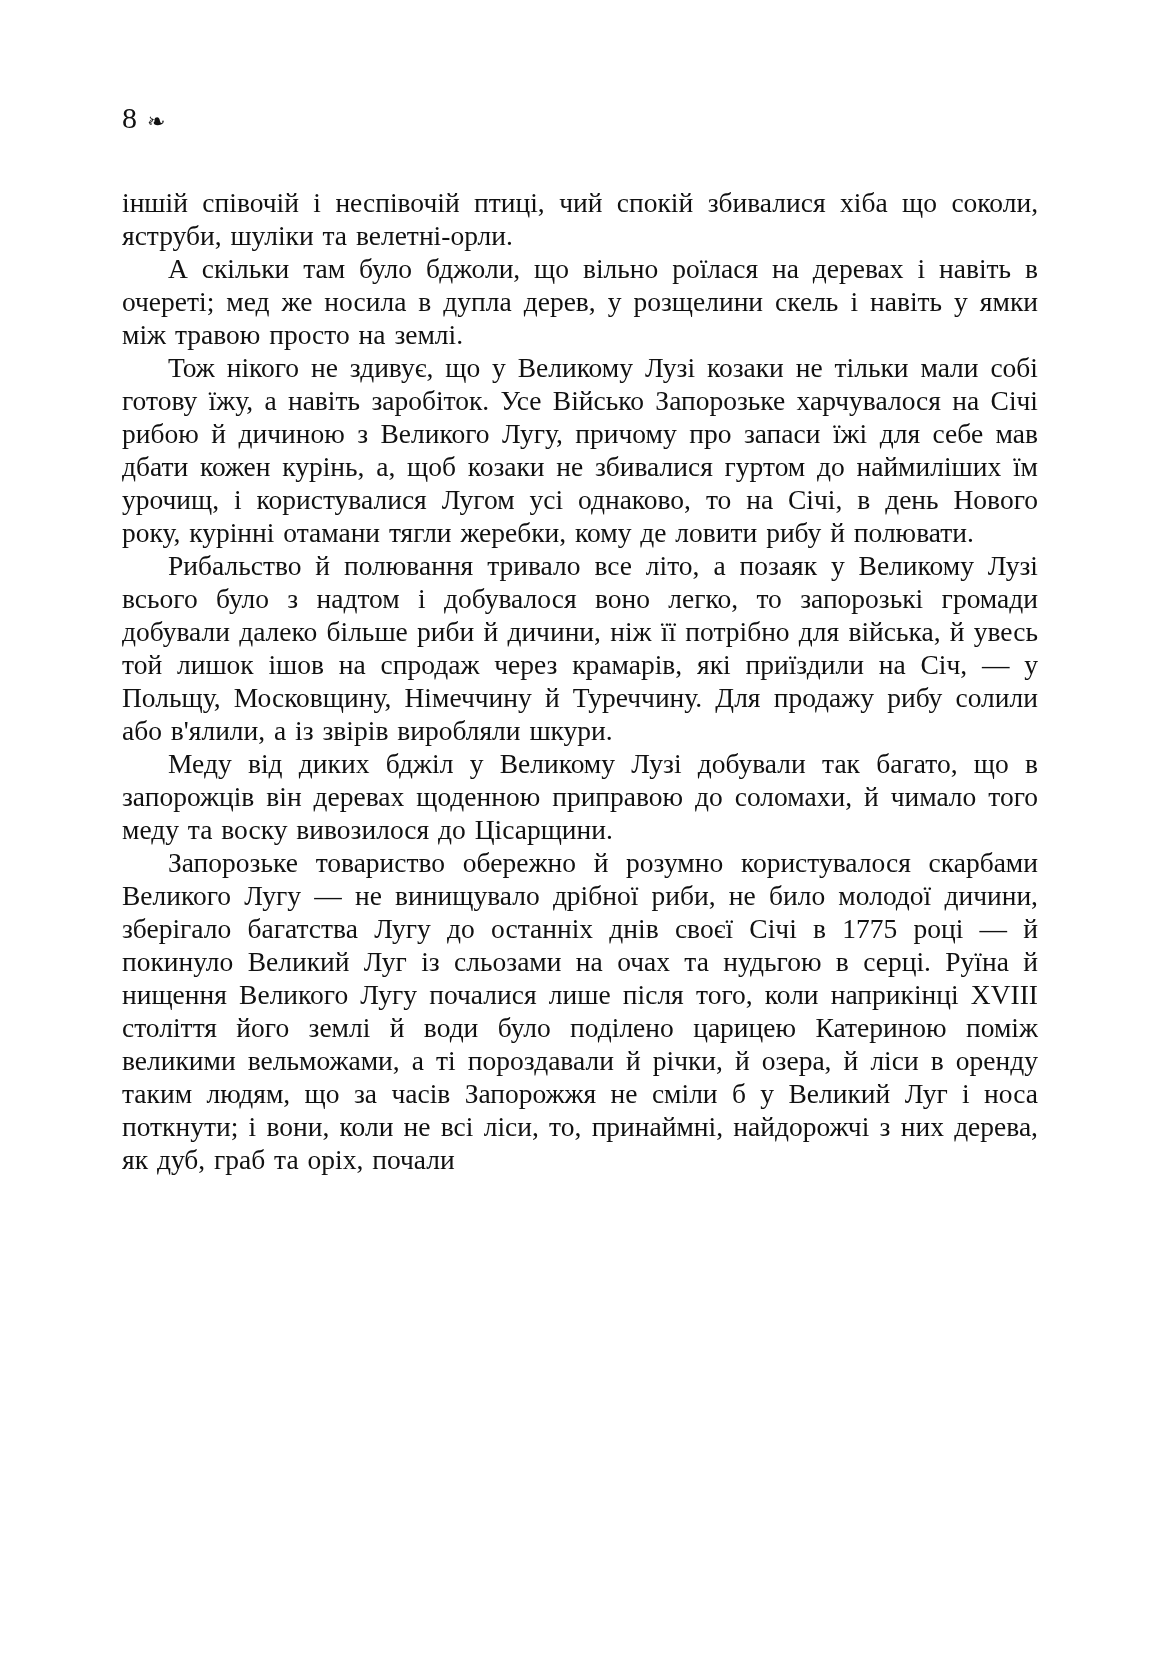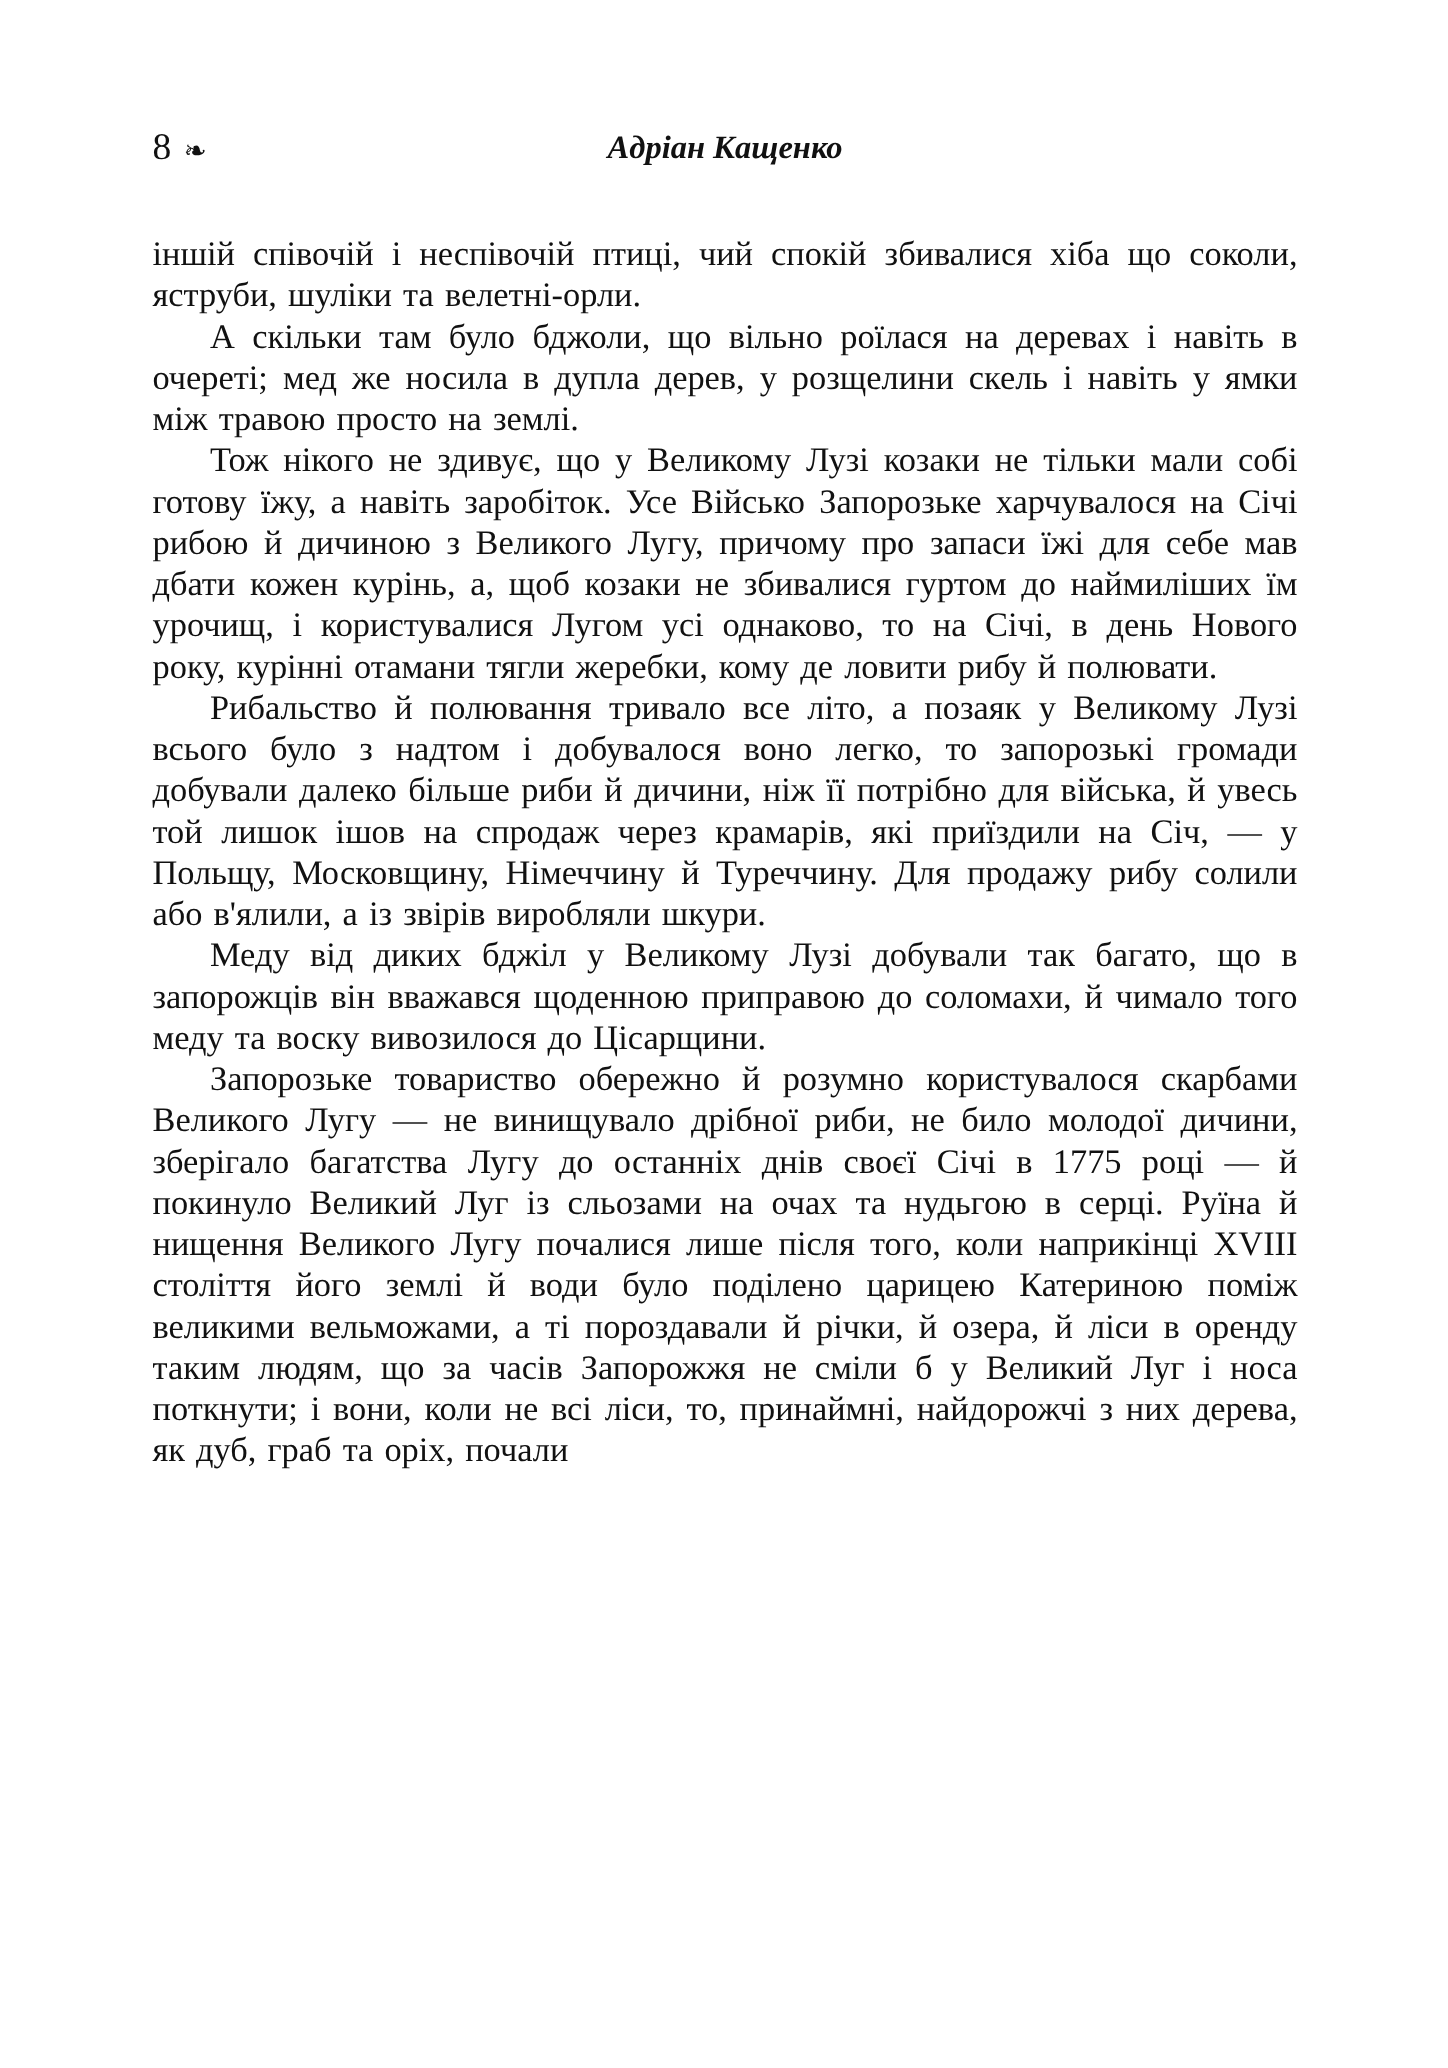--- a/index.html
+++ b/index.html
@@ -74,25 +74,24 @@
 </head>
 <body>
 
 <div class="page">
 
   <div class="header">
     <div class="header-left">
       <span class="page-number">8</span>
       <span class="fleuron">❧</span>
     </div>
-    <div class="running-title">Адріан Кащенко</div>
   </div>
 
   <div class="body-text">
       <p class="para">іншій співочій і неспівочій птиці, чий спокій збивалися хіба що соколи, яструби, шуліки та велетні-орли.</p>
       <p class="para indent">А скільки там було бджоли, що вільно роїлася на деревах і навіть в очереті; мед же носила в дупла дерев, у розщелини скель і навіть у ямки між травою просто на землі.</p>
       <p class="para indent">Тож нікого не здивує, що у Великому Лузі козаки не тільки мали собі готову їжу, а навіть заробіток. Усе Військо Запорозьке харчувалося на Січі рибою й дичиною з Великого Лугу, причому про запаси їжі для себе мав дбати кожен курінь, а, щоб козаки не збивалися гуртом до наймиліших їм урочищ, і користувалися Лугом усі однаково, то на Січі, в день Нового року, курінні отамани тягли жеребки, кому де ловити рибу й полювати.</p>
       <p class="para indent">Рибальство й полювання тривало все літо, а позаяк у Великому Лузі всього було з надтом і добувалося воно легко, то запорозькі громади добували далеко більше риби й дичини, ніж її потрібно для війська, й увесь той лишок ішов на спродаж через крамарів, які приїздили на Січ, — у Польщу, Московщину, Німеччину й Туреччину. Для продажу рибу солили або в'ялили, а із звірів виробляли шкури.</p>
-      <p class="para indent">Меду від диких бджіл у Великому Лузі добували так багато, що в запорожців він вважався щоденною приправою до соломахи, й чимало того меду та воску вивозилося до Цісарщини.</p>
+      <p class="para indent">Меду від диких бджіл у Великому Лузі добували так багато, що в запорожців він деревах щоденною приправою до соломахи, й чимало того меду та воску вивозилося до Цісарщини.</p>
       <p class="para indent">Запорозьке товариство обережно й розумно користувалося скарбами Великого Лугу — не винищувало дрібної риби, не било молодої дичини, зберігало багатства Лугу до останніх днів своєї Січі в 1775 році — й покинуло Великий Луг із сльозами на очах та нудьгою в серці. Руїна й нищення Великого Лугу почалися лише після того, коли наприкінці XVIII століття його землі й води було поділено царицею Катериною поміж великими вельможами, а ті пороздавали й річки, й озера, й ліси в оренду таким людям, що за часів Запорожжя не сміли б у Великий Луг і носа поткнути; і вони, коли не всі ліси, то, принаймні, найдорожчі з них дерева, як дуб, граб та оріх, почали</p>
     </div>
 
 </div>
 
 </body></html>

